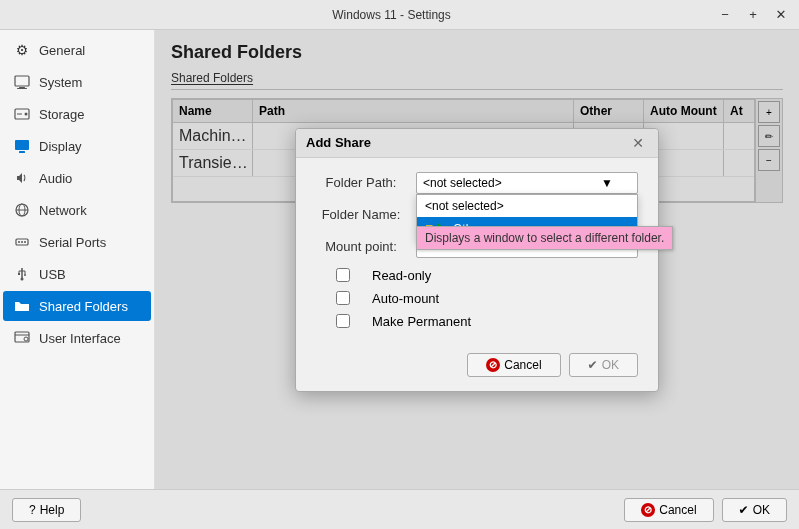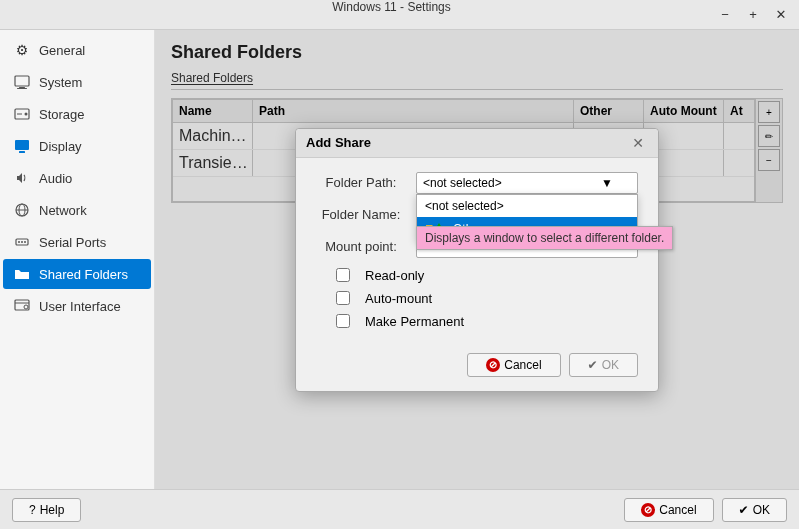--- a/index.html
+++ b/index.html
@@ -11,20 +11,21 @@
       height: 529px;
       overflow: hidden;
     }
 
     
     .title-bar {
       background: #e8e8e8;
       border-bottom: 1px solid #ccc;
       height: 30px;
       display: flex;
+      align-items: center;
       justify-content: space-between;
       padding: 0 8px;
       user-select: none;
     }
     .title-bar-title {
       flex: 1;
       text-align: center;
       font-size: 12px;
       color: #333;
     }
@@ -277,21 +278,21 @@
       white-space: nowrap;
       z-index: 200;
       margin-top: 2px;
       box-shadow: 1px 1px 3px rgba(0,0,0,0.2);
     }
     .checkbox-row {
       display: flex;
       align-items: center;
       margin-bottom: 8px;
       padding-left: 20px;
-      gap: 15px;
+      gap: 22px;
       font-size: 13px;
     }
     .checkbox-row input[type=checkbox] {
       width: 14px;
       height: 14px;
       cursor: pointer;
     }
     .dialog-buttons {
       display: flex;
       justify-content: flex-end;
@@ -404,20 +405,34 @@
     <div class="sidebar-item">
       <div class="sidebar-icon">
         <svg width="16" height="16" viewBox="0 0 16 16">
             <rect x="2" y="5" width="12" height="6" rx="1" fill="none" stroke="#555" stroke-width="1.2"></rect>
             <circle cx="5" cy="8" r="1" fill="#555"></circle>
             <circle cx="8" cy="8" r="1" fill="#555"></circle>
             <circle cx="11" cy="8" r="1" fill="#555"></circle>
           </svg>
       </div>
       <span class="sidebar-label">Serial Ports</span>
+    </div>
+    <div class="sidebar-item">
+      <div class="sidebar-icon">
+        <svg width="16" height="16" viewBox="0 0 16 16">
+            <line x1="8" y1="2" x2="8" y2="12" stroke="#555" stroke-width="1.5"></line>
+            <path d="M5 5 L11 5" stroke="#555" stroke-width="1"></path>
+            <path d="M5 5 L5 7" stroke="#555" stroke-width="1"></path>
+            <path d="M11 5 L11 8" stroke="#555" stroke-width="1"></path>
+            <circle cx="11" cy="9" r="1" fill="#555"></circle>
+            <rect x="4" y="7" width="2" height="2" fill="#555"></rect>
+            <circle cx="8" cy="13" r="1.5" fill="#555"></circle>
+          </svg>
+      </div>
+      <span class="sidebar-label">USB</span>
     </div>
     <div class="sidebar-item active">
       <div class="sidebar-icon">
         <svg width="16" height="16" viewBox="0 0 16 16">
             <path d="M1 4 L1 13 L15 13 L15 6 L7 6 L5 4 Z" fill="white"></path>
           </svg>
       </div>
       <span class="sidebar-label">Shared Folders</span>
     </div>
     <div class="sidebar-item">

